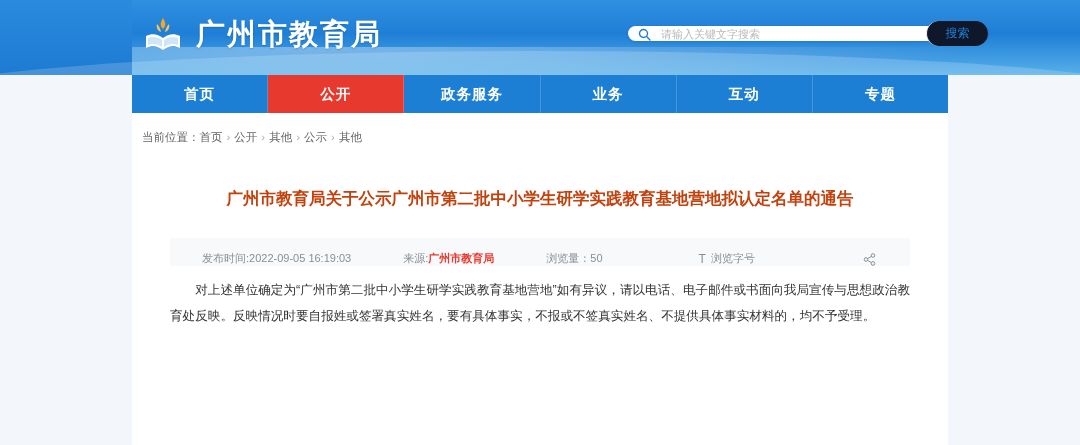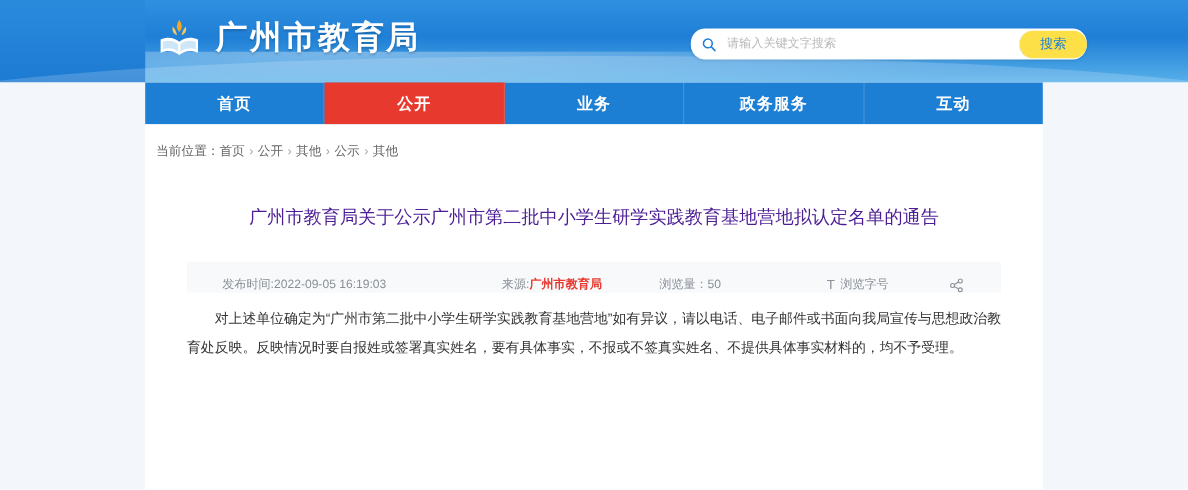--- a/index.html
+++ b/index.html
@@ -71,21 +71,21 @@
     letter-spacing: 2px;
     text-shadow: 0 1px 2px rgba(0,0,0,0.18);
     white-space: nowrap;
   }
 
   .search-box {
     position: absolute;
     right: 92px;
     top: 26px;
     width: 360px;
-    height: 28px;
+    height: 15px;
     background: #ffffff;
     border-radius: 13px;
     display: flex;
     align-items: center;
     z-index: 3;
     box-shadow: 0 1px 3px rgba(0,0,0,0.12);
   }
   .search-icon {
     margin-left: 10px;
     width: 13px;
@@ -104,21 +104,21 @@
     background: transparent;
   }
   .search-input::placeholder { color: #b9b9b9; }
   .search-btn {
     flex: none;
     width: 62px;
     height: 25px;
     margin-right: 0;
     border: none;
     border-radius: 13px;
-    background: #fde047;
+    background: #0f172a;
     color: #1f7fd6;
     font-size: 12px;
     font-family: "Liberation Sans", sans-serif;
     cursor: pointer;
     border-left: 1px solid #e6eef7;
   }
 
   
   .nav-wrap {
     position: relative;
@@ -171,40 +171,40 @@
   .breadcrumb .sep { color: #aaa; margin: 0 4px; }
   .breadcrumb .label { color: #666; }
 
   .title {
     position: absolute;
     left: 150px;
     right: 150px;
     top: 186px;
     text-align: center;
     font-size: 16.5px;
-    font-weight: normal;
-    color: #4c1d95;
+    font-weight: bold;
+    color: #c2410c;
     line-height: 1.5;
   }
 
   .meta-bar {
     position: absolute;
     left: 170px;
     right: 170px;
     top: 238px;
     height: 28px;
     background: #f7f9fb;
     display: flex;
     align-items: flex-end;
     font-size: 11px;
     color: #8a8f96;
   }
   .meta-item { white-space: nowrap; }
   .meta-1 { margin-left: 32px; }
-  .meta-2 { margin-left: 105px; }
+  .meta-2 { margin-left: 52px; }
   .meta-2 b { color: #e8392e; font-weight: bold; }
   .meta-3 { margin-left: 52px; }
   .meta-4 { margin-left: 96px; display: flex; align-items: center; gap: 5px;}
   .font-T { font-size: 12px; color: #8a8f96; }
   .share-icon { margin-left: auto; margin-right: 34px; width: 13px; height: 13px; }
 
   .article {
     position: absolute;
     left: 170px;
     right: 170px;
@@ -257,23 +257,24 @@
       </span>
       <input class="search-input" type="text" placeholder="请输入关键文字搜索" style="">
       <button class="search-btn">搜索</button>
     </div>
   </div>
 
   <div class="nav-wrap">
     <div class="nav">
       <div class="nav-item">首页</div>
       <div class="nav-item active">公开</div>
+      <div class="nav-item">政务服务</div>
       <div class="nav-item">业务</div>
-      <div class="nav-item">政务服务</div>
       <div class="nav-item">互动</div>
+      <div class="nav-item">专题</div>
     </div>
   </div>
 
   <div class="side-rail-left"></div>
   <div class="side-rail-right"></div>
   <div class="content-bg"></div>
 
   <div class="breadcrumb">
     <span class="label">当前位置：</span><span class="crumb">首页</span><span class="sep">›</span><span class="crumb">公开</span><span class="sep">›</span><span class="crumb">其他</span><span class="sep">›</span><span class="crumb">公示</span><span class="sep">›</span><span class="crumb">其他</span>
   </div>

